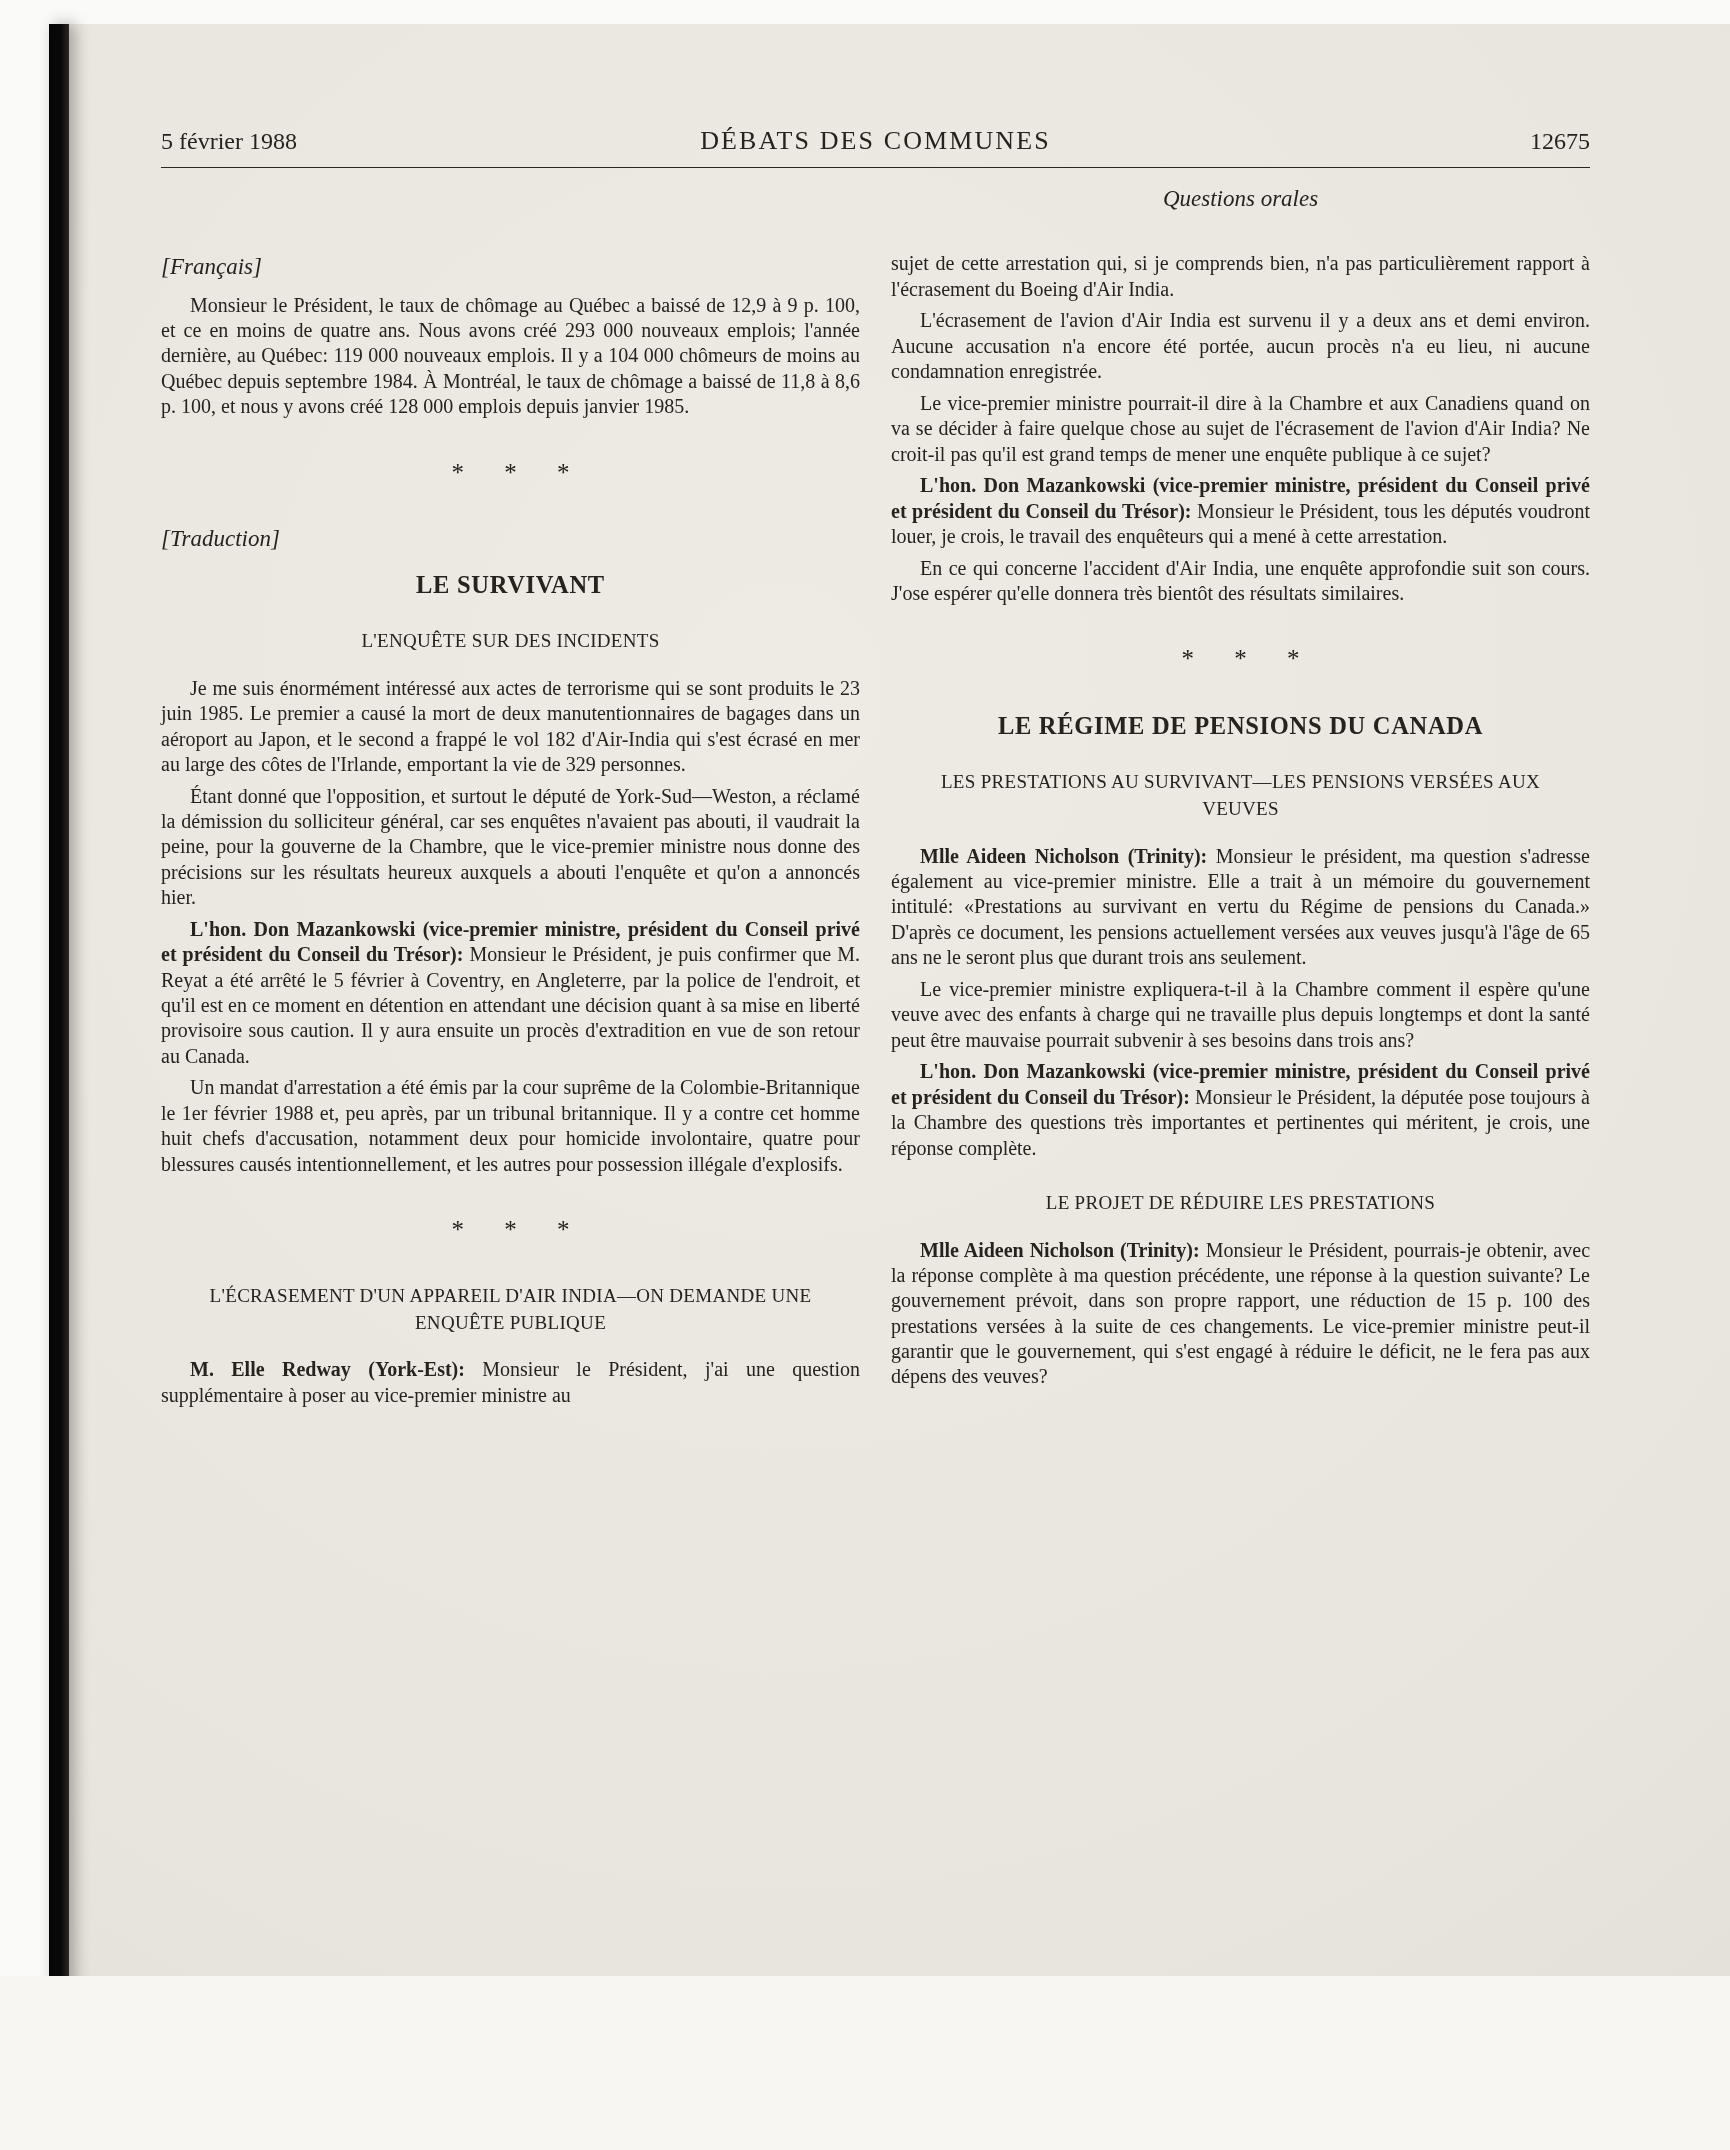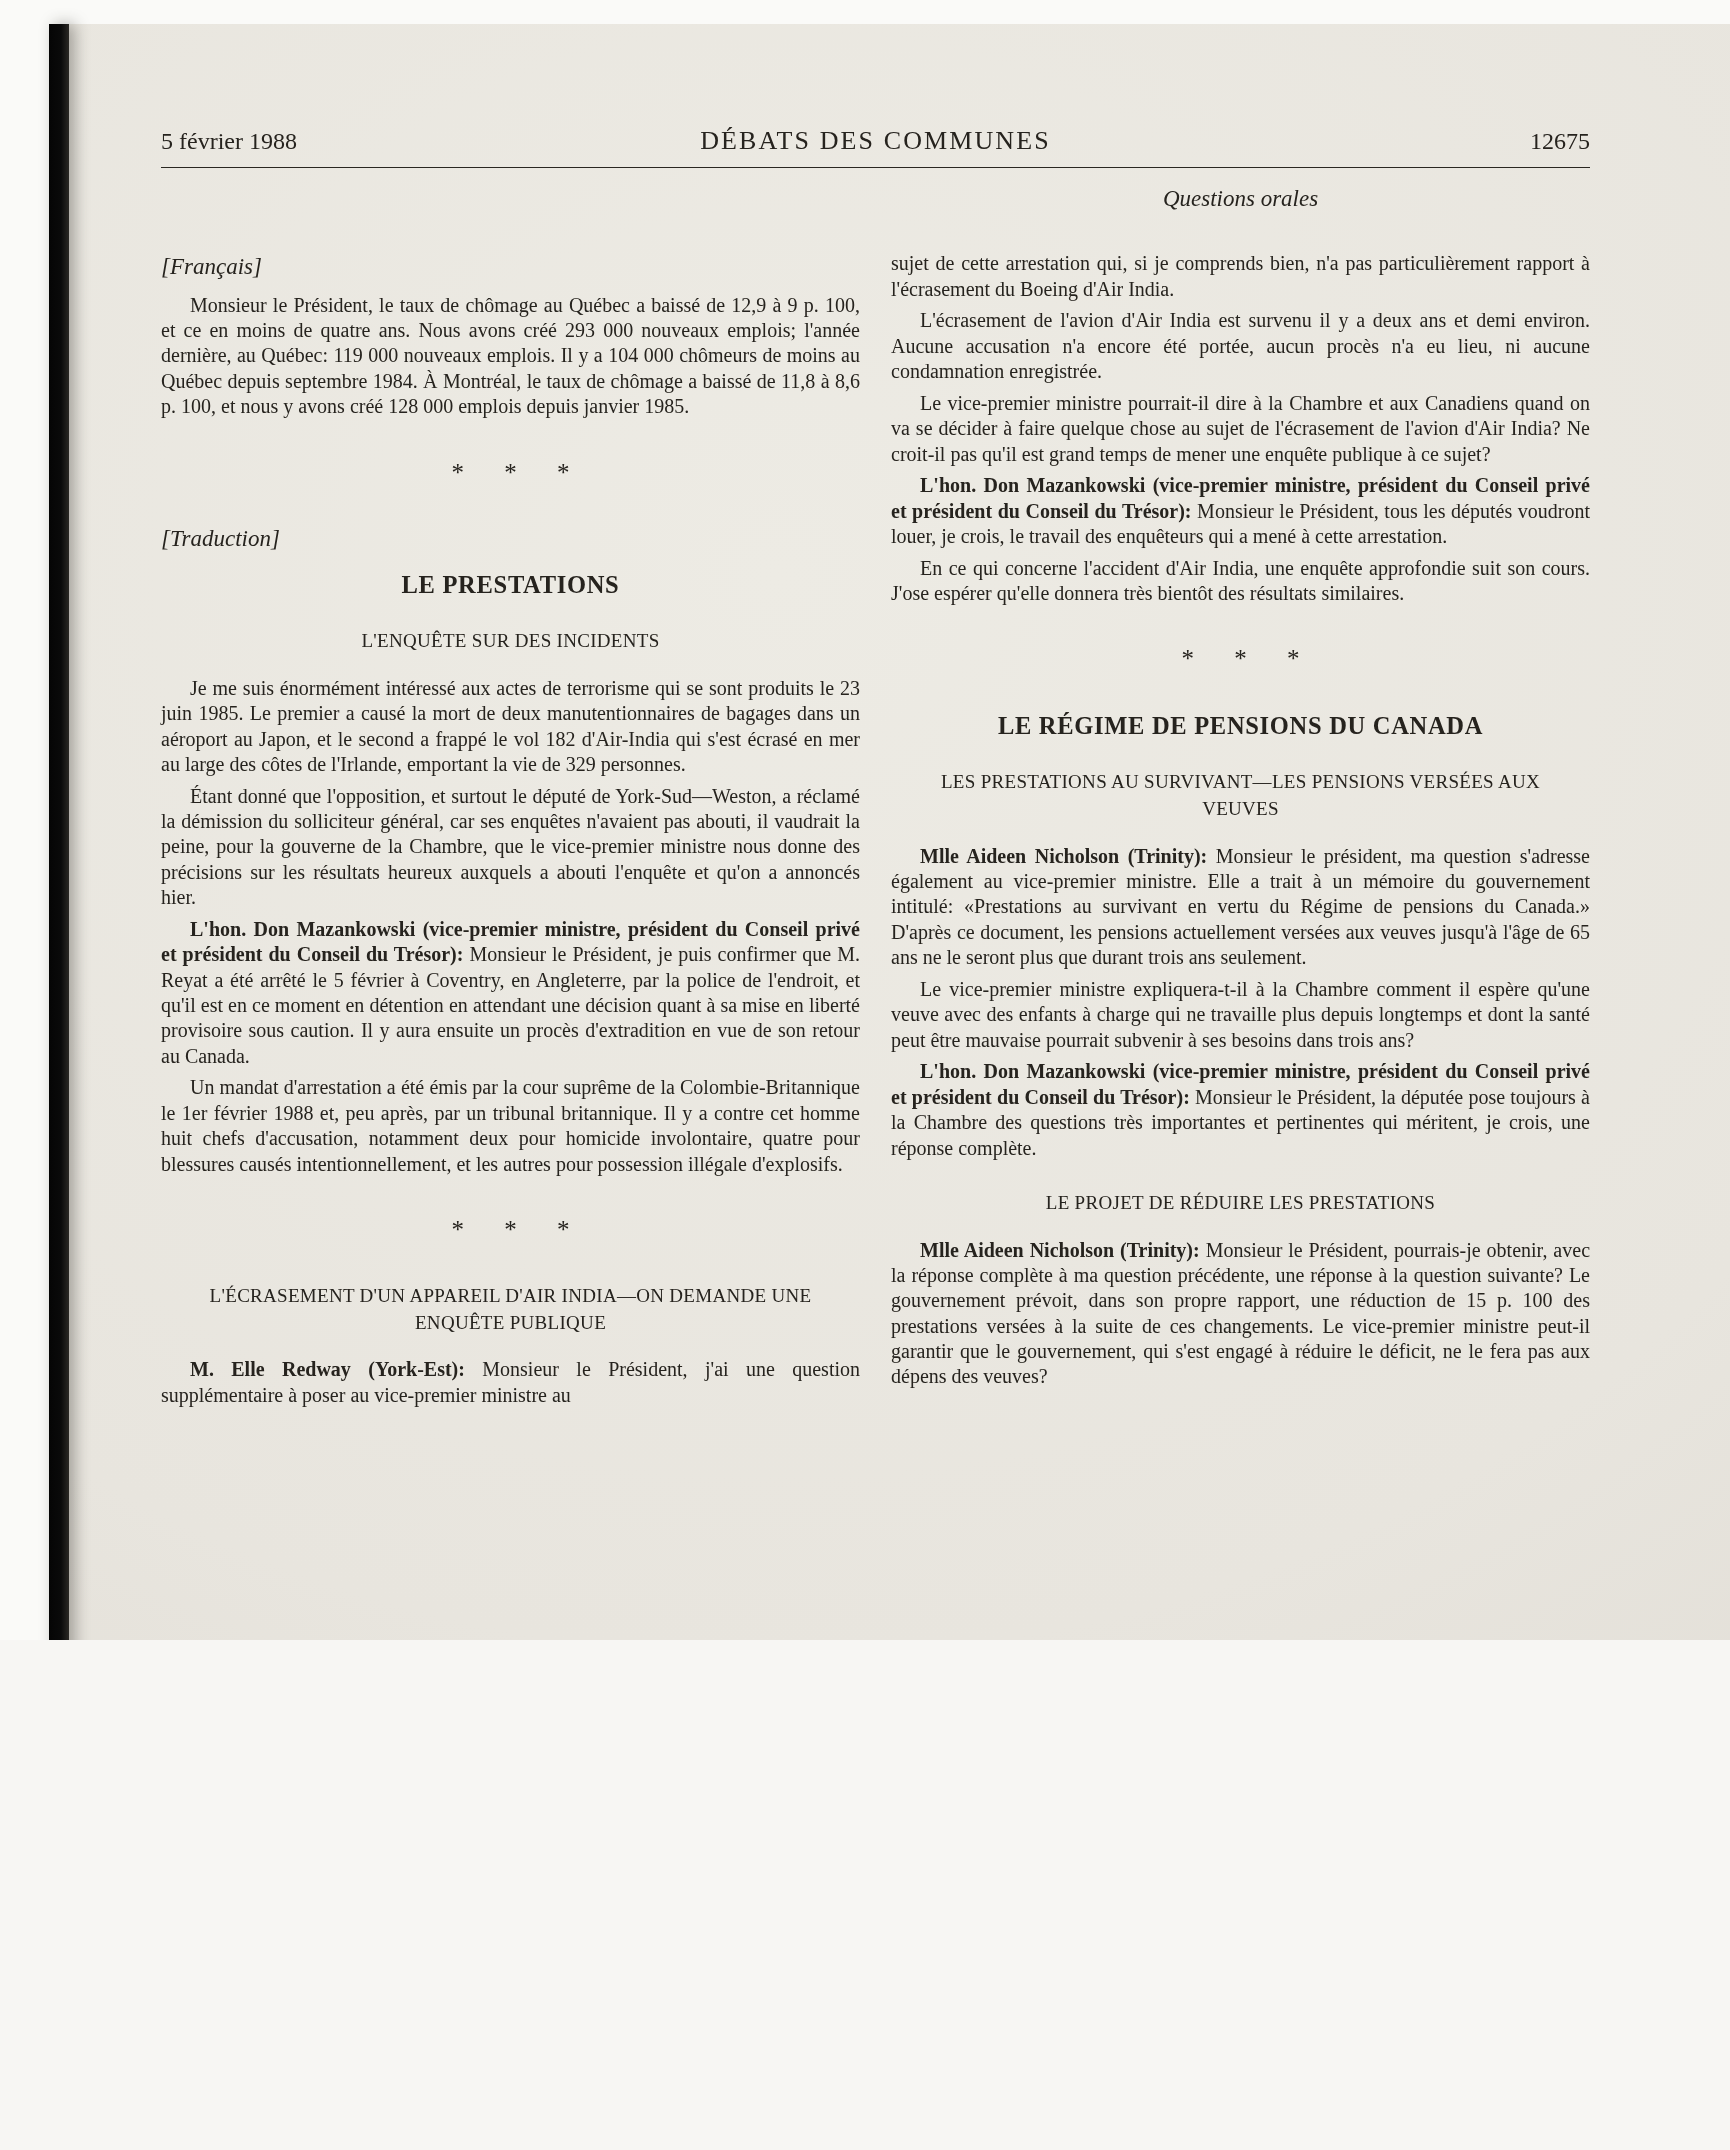--- a/index.html
+++ b/index.html
@@ -9,21 +9,21 @@
   *{box-sizing:border-box;}
   html,body{margin:0;padding:0;}
   body{
     width:1730px;height:2151px;
     background:#f7f6f3;
     font-family:"Liberation Serif","DejaVu Serif",serif;
     color:var(--ink);
   }
   .page{
     position:relative;
-    width:1730px;height:1640px;
+    width:1730px;height:1976px;
     overflow:hidden;
     background:radial-gradient(ellipse 130% 120% at 45% 35%, #edebe4 0%, var(--paper) 55%, #dcd8d0 100%);
     padding:126px 140px 0 161px;
   }
   .edge-top{
     position:absolute;top:0;left:0;right:0;height:24px;
     background:#fafaf8;
   }
   .edge-left{
     position:absolute;top:0;left:0;bottom:0;width:49px;
@@ -111,21 +111,21 @@
   </header>
 
   <div class="running-head">Questions orales</div>
 
   <main class="columns">
     <section class="col">
         <div class="lang-tag">[Français]</div>
         <p class="para">Monsieur le Président, le taux de chômage au Québec a baissé de 12,9 à 9 p. 100, et ce en moins de quatre ans. Nous avons créé 293 000 nouveaux emplois; l'année dernière, au Québec: 119 000 nouveaux emplois. Il y a 104 000 chômeurs de moins au Québec depuis septembre 1984. À Montréal, le taux de chômage a baissé de 11,8 à 8,6 p. 100, et nous y avons créé 128 000 emplois depuis janvier 1985.</p>
         <div class="stars">* * *</div>
         <div class="lang-tag">[Traduction]</div>
-        <h2 class="heading">LE PRESTATIONS</h2>
+        <h2 class="heading">LE SURVIVANT</h2>
         <h3 class="subheading">L'ENQUÊTE SUR DES INCIDENTS</h3>
         <p class="para">Je me suis énormément intéressé aux actes de terrorisme qui se sont produits le 23 juin 1985. Le premier a causé la mort de deux manutentionnaires de bagages dans un aéroport au Japon, et le second a frappé le vol 182 d'Air-India qui s'est écrasé en mer au large des côtes de l'Irlande, emportant la vie de 329 personnes.</p>
         <p class="para">Étant donné que l'opposition, et surtout le député de York-Sud—Weston, a réclamé la démission du solliciteur général, car ses enquêtes n'avaient pas abouti, il vaudrait la peine, pour la gouverne de la Chambre, que le vice-premier ministre nous donne des précisions sur les résultats heureux auxquels a abouti l'enquête et qu'on a annoncés hier.</p>
         <p class="para"><span class="lead">L'hon. Don Mazankowski (vice-premier ministre, président du Conseil privé et président du Conseil du Trésor):</span><span> Monsieur le Président, je puis confirmer que M. Reyat a été arrêté le 5 février à Coventry, en Angleterre, par la police de l'endroit, et qu'il est en ce moment en détention en attendant une décision quant à sa mise en liberté provisoire sous caution. Il y aura ensuite un procès d'extradition en vue de son retour au Canada.</span></p>
         <p class="para">Un mandat d'arrestation a été émis par la cour suprême de la Colombie-Britannique le 1er février 1988 et, peu après, par un tribunal britannique. Il y a contre cet homme huit chefs d'accusation, notamment deux pour homicide involontaire, quatre pour blessures causés intentionnellement, et les autres pour possession illégale d'explosifs.</p>
         <div class="stars">* * *</div>
         <h3 class="subheading">L'ÉCRASEMENT D'UN APPAREIL D'AIR INDIA—ON DEMANDE UNE ENQUÊTE PUBLIQUE</h3>
         <p class="para"><span class="lead">M. Elle Redway (York-Est):</span><span> Monsieur le Président, j'ai une question supplémentaire à poser au vice-premier ministre au</span></p>
       </section>
     <section class="col">

